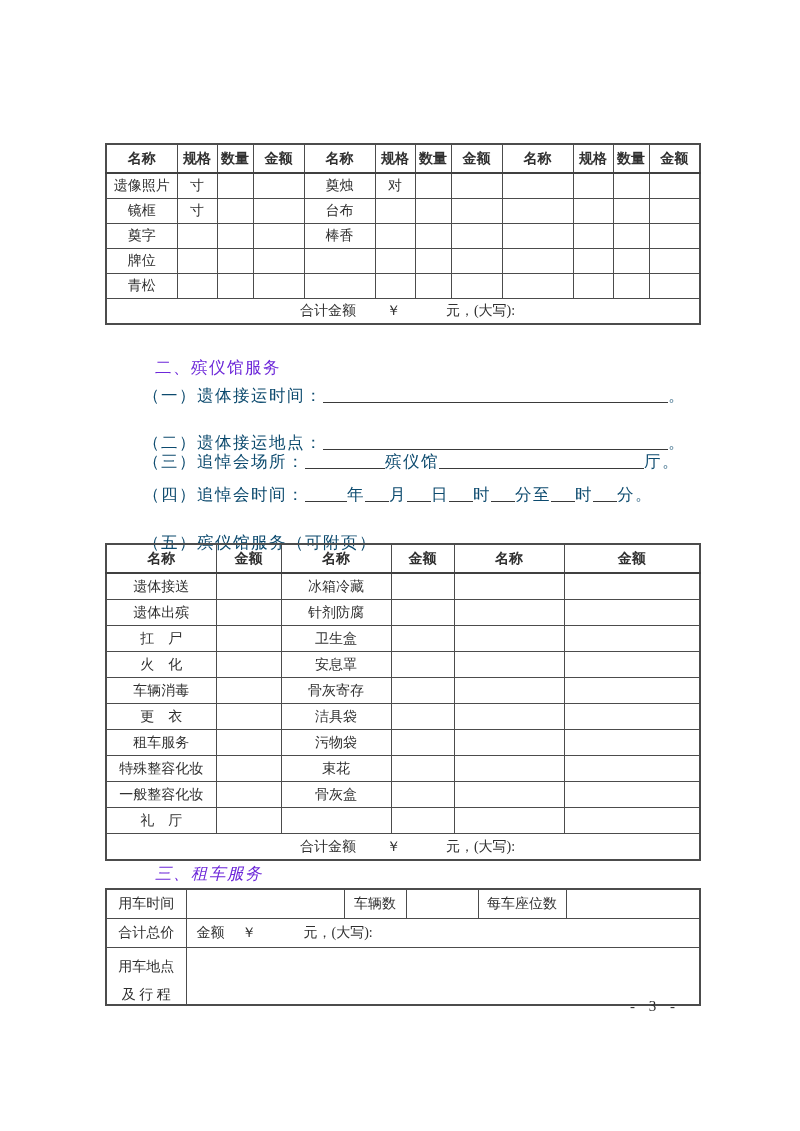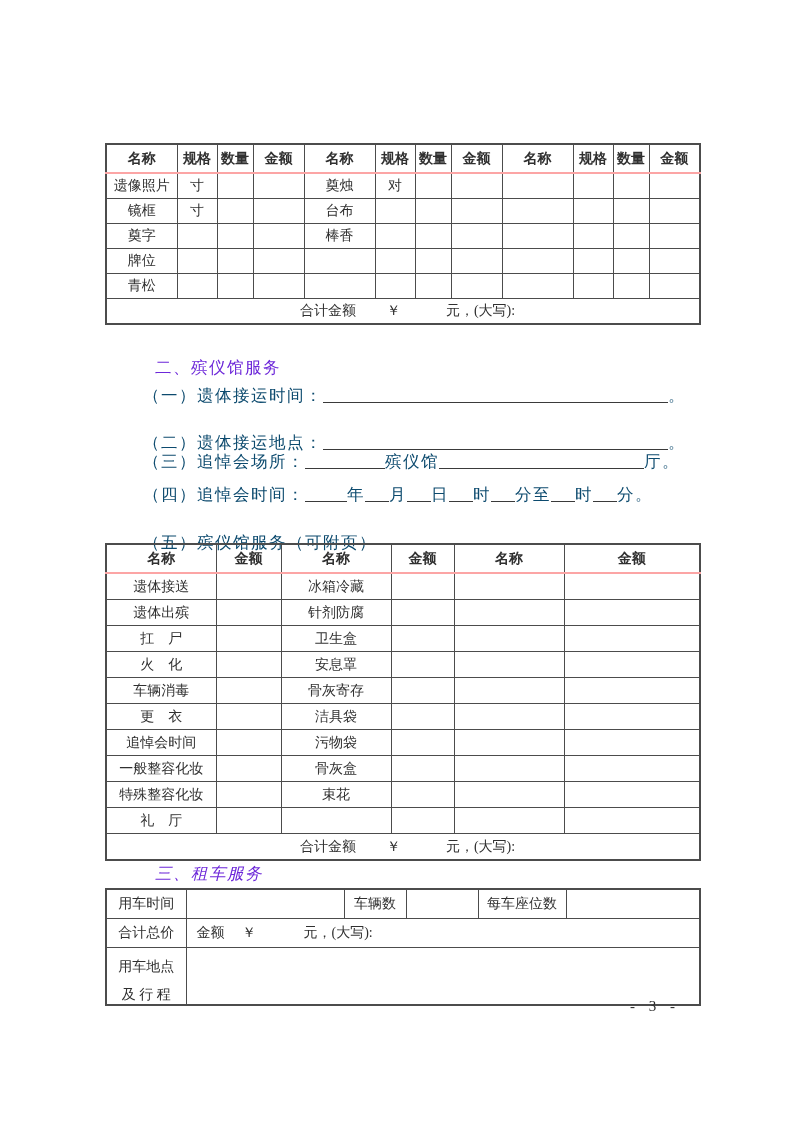--- a/index.html
+++ b/index.html
@@ -10,21 +10,21 @@
   }
   table.formtable {
     position:absolute; left:105px; width:595px;
     border-collapse:collapse; table-layout:fixed;
     border:2px solid #4c4c4c;
   }
   .formtable th, .formtable td {
     border:1px solid #4c4c4c; font-size:14px; font-weight:normal;
     text-align:center; padding:0; overflow:hidden; white-space:nowrap;
   }
-  .formtable thead th { height:27px; font-weight:bold; border-bottom:2px solid #fca5a5;margin-top:36px; }
+  .formtable thead th { height:27px; font-weight:bold; border-bottom:2px solid #404040;margin-top:36px; }
   #table1 tbody td { height:24px; }
   #table2 tbody td { height:25px; }
   .total-cell { text-align:left; height:25px; padding-left:9px !important; }
   .gap1 { margin-left:27px; }
   .gap2 { margin-left:42px; }
   .sec-title {
     position:absolute; left:155px; font-size:16.5px; letter-spacing:1.5px;
     white-space:nowrap; color:#6d28d9;
   }
   .form-line {
@@ -235,39 +235,39 @@
         </tr>
         <tr>
           <td>更　衣</td>
           <td></td>
           <td>洁具袋</td>
           <td></td>
           <td></td>
           <td></td>
         </tr>
         <tr>
-          <td>追悼会时间</td>
+          <td>租车服务</td>
           <td></td>
           <td>污物袋</td>
           <td></td>
           <td></td>
           <td></td>
         </tr>
         <tr>
+          <td>特殊整容化妆</td>
+          <td></td>
+          <td>束花</td>
+          <td></td>
+          <td></td>
+          <td></td>
+        </tr>
+        <tr>
           <td>一般整容化妆</td>
           <td></td>
           <td>骨灰盒</td>
-          <td></td>
-          <td></td>
-          <td></td>
-        </tr>
-        <tr>
-          <td>特殊整容化妆</td>
-          <td></td>
-          <td>束花</td>
           <td></td>
           <td></td>
           <td></td>
         </tr>
         <tr>
           <td>礼　厅</td>
           <td></td>
           <td></td>
           <td></td>
           <td></td>

